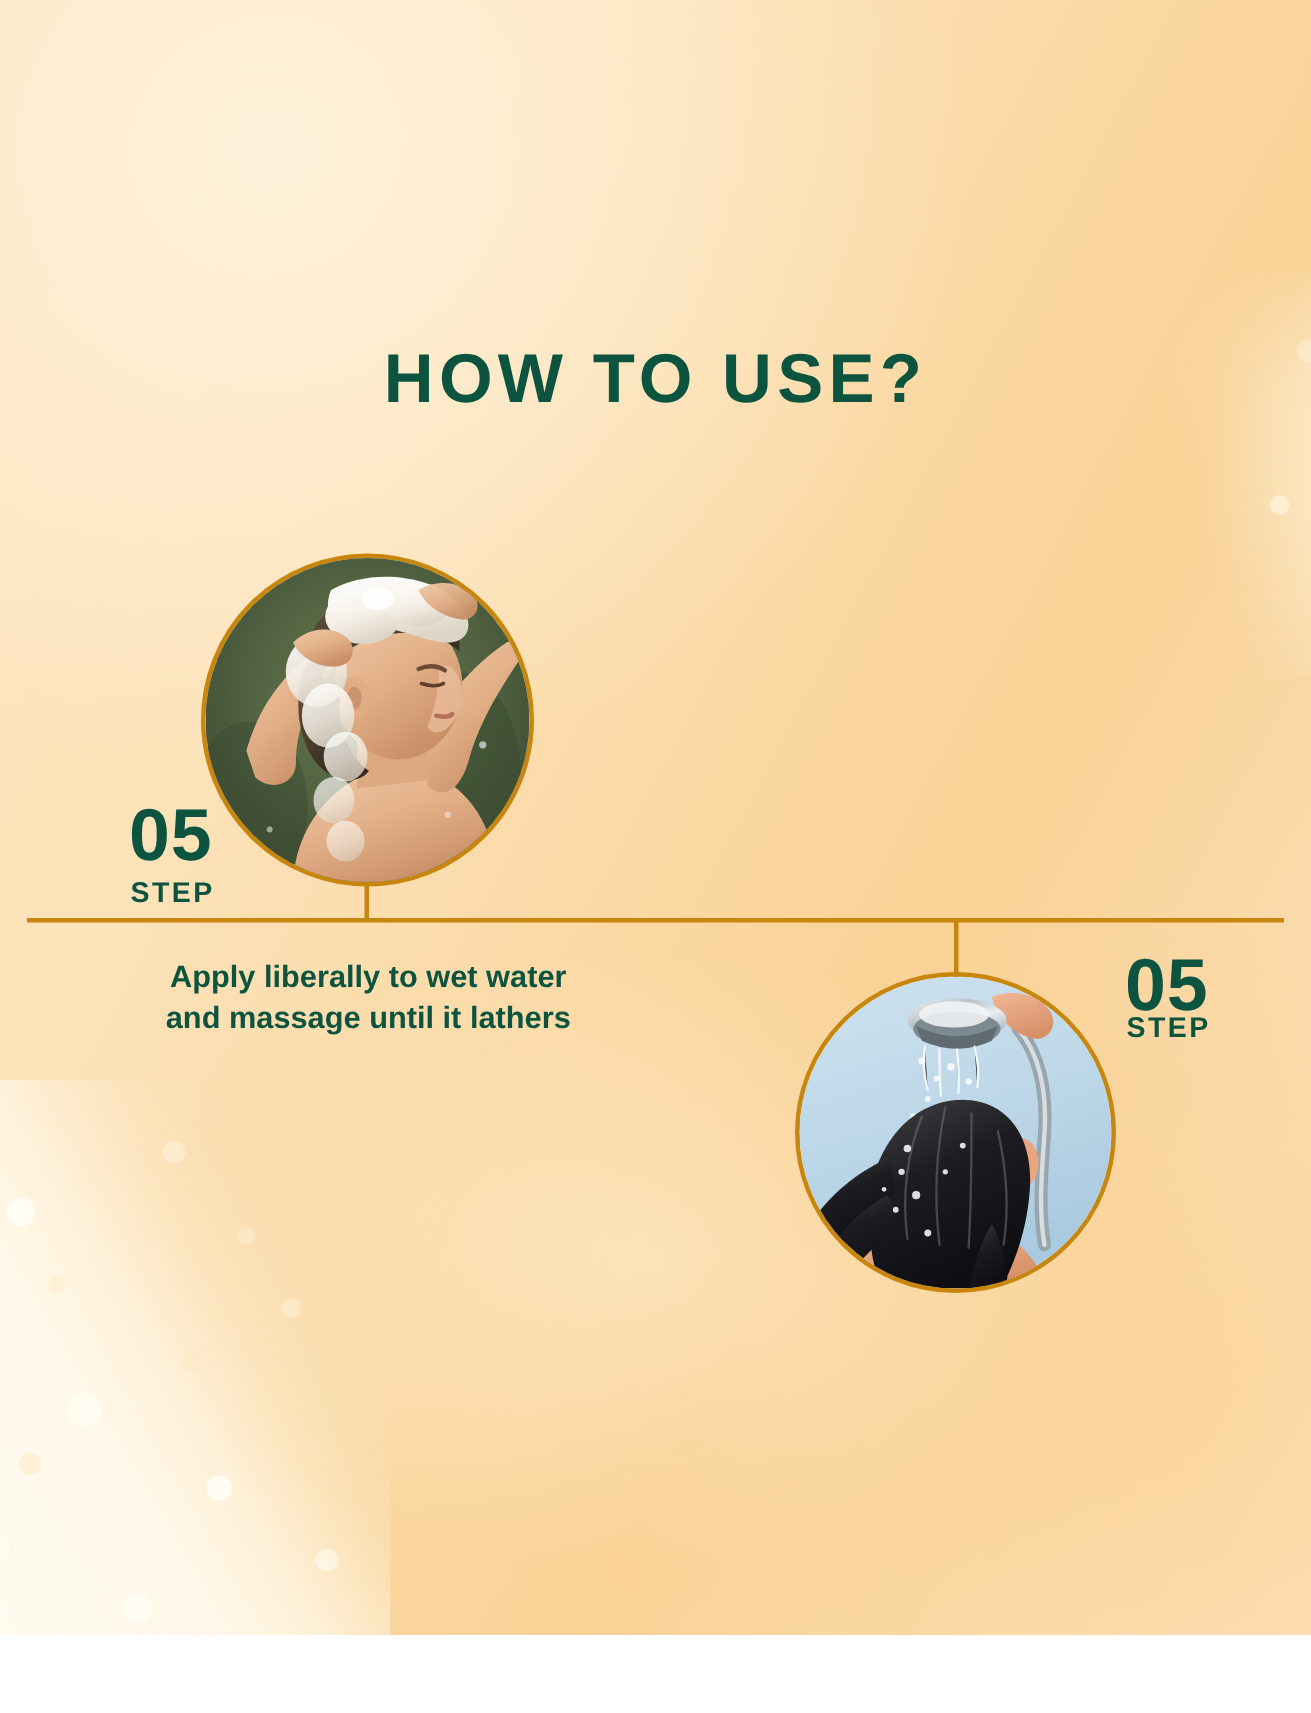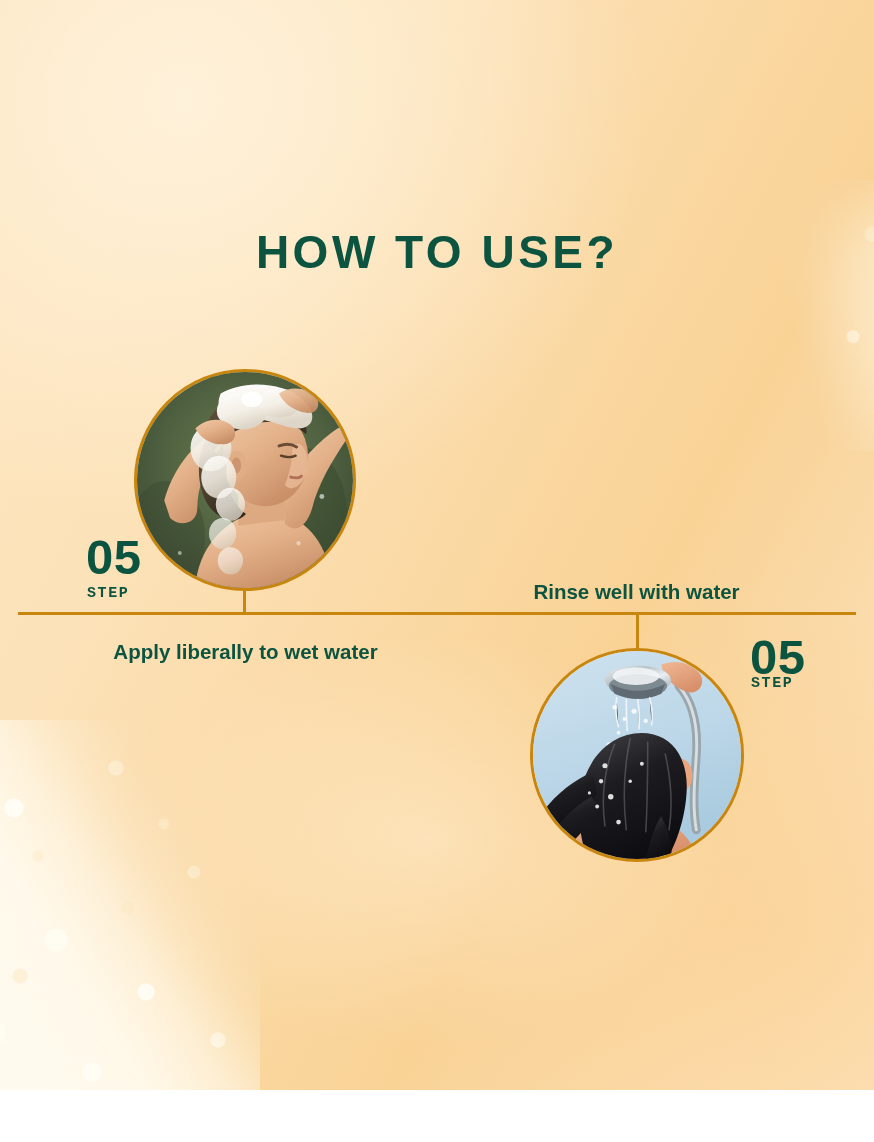--- a/index.html
+++ b/index.html
@@ -158,26 +158,25 @@
   .step-num {
     position: absolute;
     font-size: 49px;
     font-weight: bold;
     color: #0c5440;
     line-height: 1;
     letter-spacing: 0.5px;
   }
   .step-word {
     position: absolute;
-    font-size: 15px;
+    font-size: 19px;
     font-weight: bold;
     color: #0c5440;
     letter-spacing: 1.6px;
     line-height: 1;
-    font-family: Liberation Mono, monospace;
   }
   .num-1  { left: 86px;  top: 533px; }
   .word-1 { left: 87px;  top: 586px; }
   .num-2  { left: 750px; top: 633px; }
   .word-2 { left: 751px; top: 676px; }
 
   
   .caption {
     position: absolute;
     color: #0c5440;
@@ -367,21 +366,19 @@
         <circle cx="112" cy="116" r="2"></circle>
         <circle cx="58" cy="146" r="1.6"></circle>
       </g>
     </svg>
   </div>
 
   <div class="step-num num-1">05</div>
   <div class="step-word word-1">STEP</div>
   <div class="caption caption-1">
     <div>Apply liberally to wet water</div>
+    <div>and massage until it lathers</div>
   </div>
 
   <div class="step-num num-2">05</div>
   <div class="step-word word-2">STEP</div>
-  <div class="caption caption-2">
-    <div>Rinse well with water</div>
-  </div>
 
 </div>
 
 </body></html>

